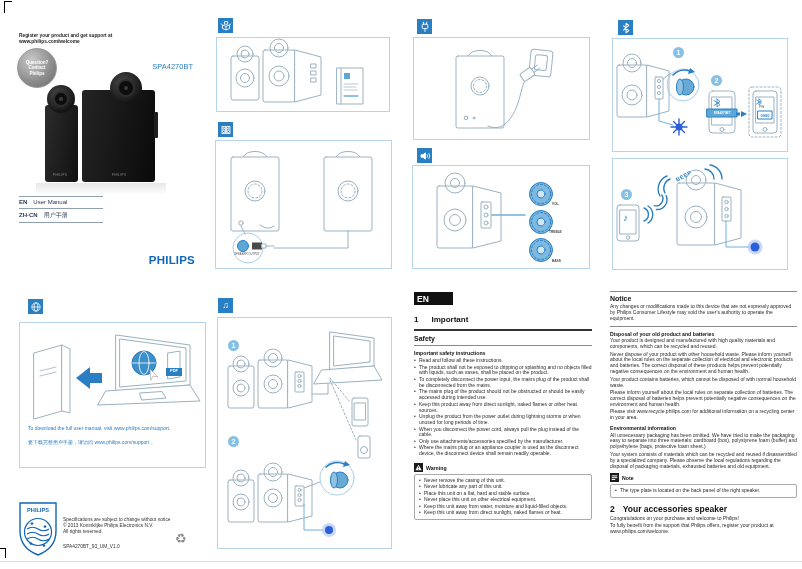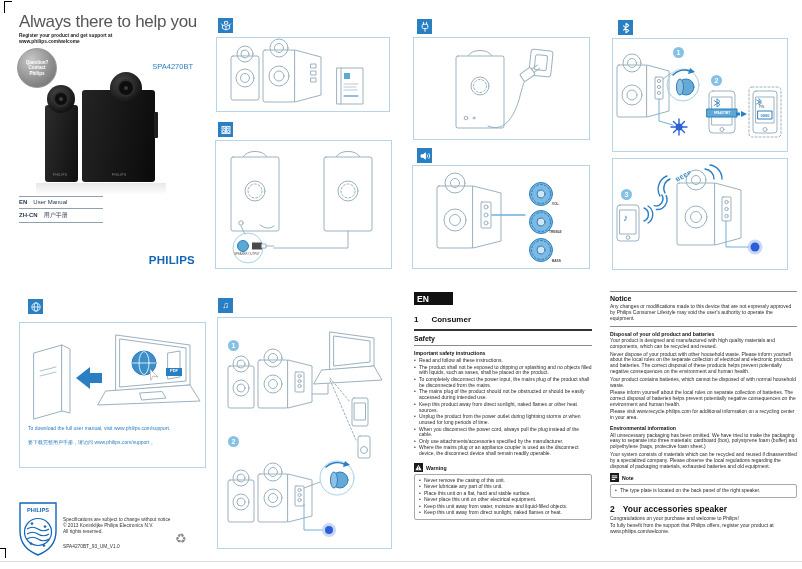--- a/index.html
+++ b/index.html
@@ -60,21 +60,20 @@
 </style>
 </head>
 <body>
 
 <div class="page">
 
   <div class="cropmark abs" style="left:4px;top:1px;width:7px;height:11px;border-left:1px solid;border-top:1px solid;"></div>
   <div class="cropmark abs" style="left:0;top:548px;width:5px;height:9px;border-right:1px solid;border-top:1px solid;"></div>
   <div class="abs" style="left:0;top:561px;width:802px;height:1px;background:#dedede;"></div>
 
-  <div class="cover-title">Always there to help you</div>
   <div class="reg">
     <div>Register your product and get support at</div>
     <div>www.philips.com/welcome</div>
   </div>
   <div class="badge">
     <div>Question?</div>
     <div>Contact</div>
     <div>Philips</div>
   </div>
   <div class="model">SPA4270BT</div>
@@ -401,21 +400,21 @@
       <circle cx="111" cy="212" r="4" fill="#2b5fd8" stroke="none"></circle>
     </svg>
     <div class="step" style="left:10px;top:22px;">1</div>
     <div class="step" style="left:10px;top:118px;">2</div>
   </div>
 
   <div class="sec" style="left:414px;top:292px;width:178px;">
     <div class="langbar">EN</div>
     <div class="ch1">
       <span>1</span>
-      <span>Consumer</span>
+      <span>Important</span>
     </div>
     <div class="rule-heavy"></div>
     <div class="h-safety">Safety</div>
     <div class="rule-thin"></div>
     <div class="h-small">Important safety instructions</div>
     <ul class="dots doc">
       <li>Read and follow all these instructions.</li>
       <li>The product shall not be exposed to dripping or splashing and no objects filled with liquids, such as vases, shall be placed on the product.</li>
       <li>To completely disconnect the power input, the mains plug of the product shall be disconnected from the mains.</li>
       <li>The mains plug of the product should not be obstructed or should be easily accessed during intended use.</li>

